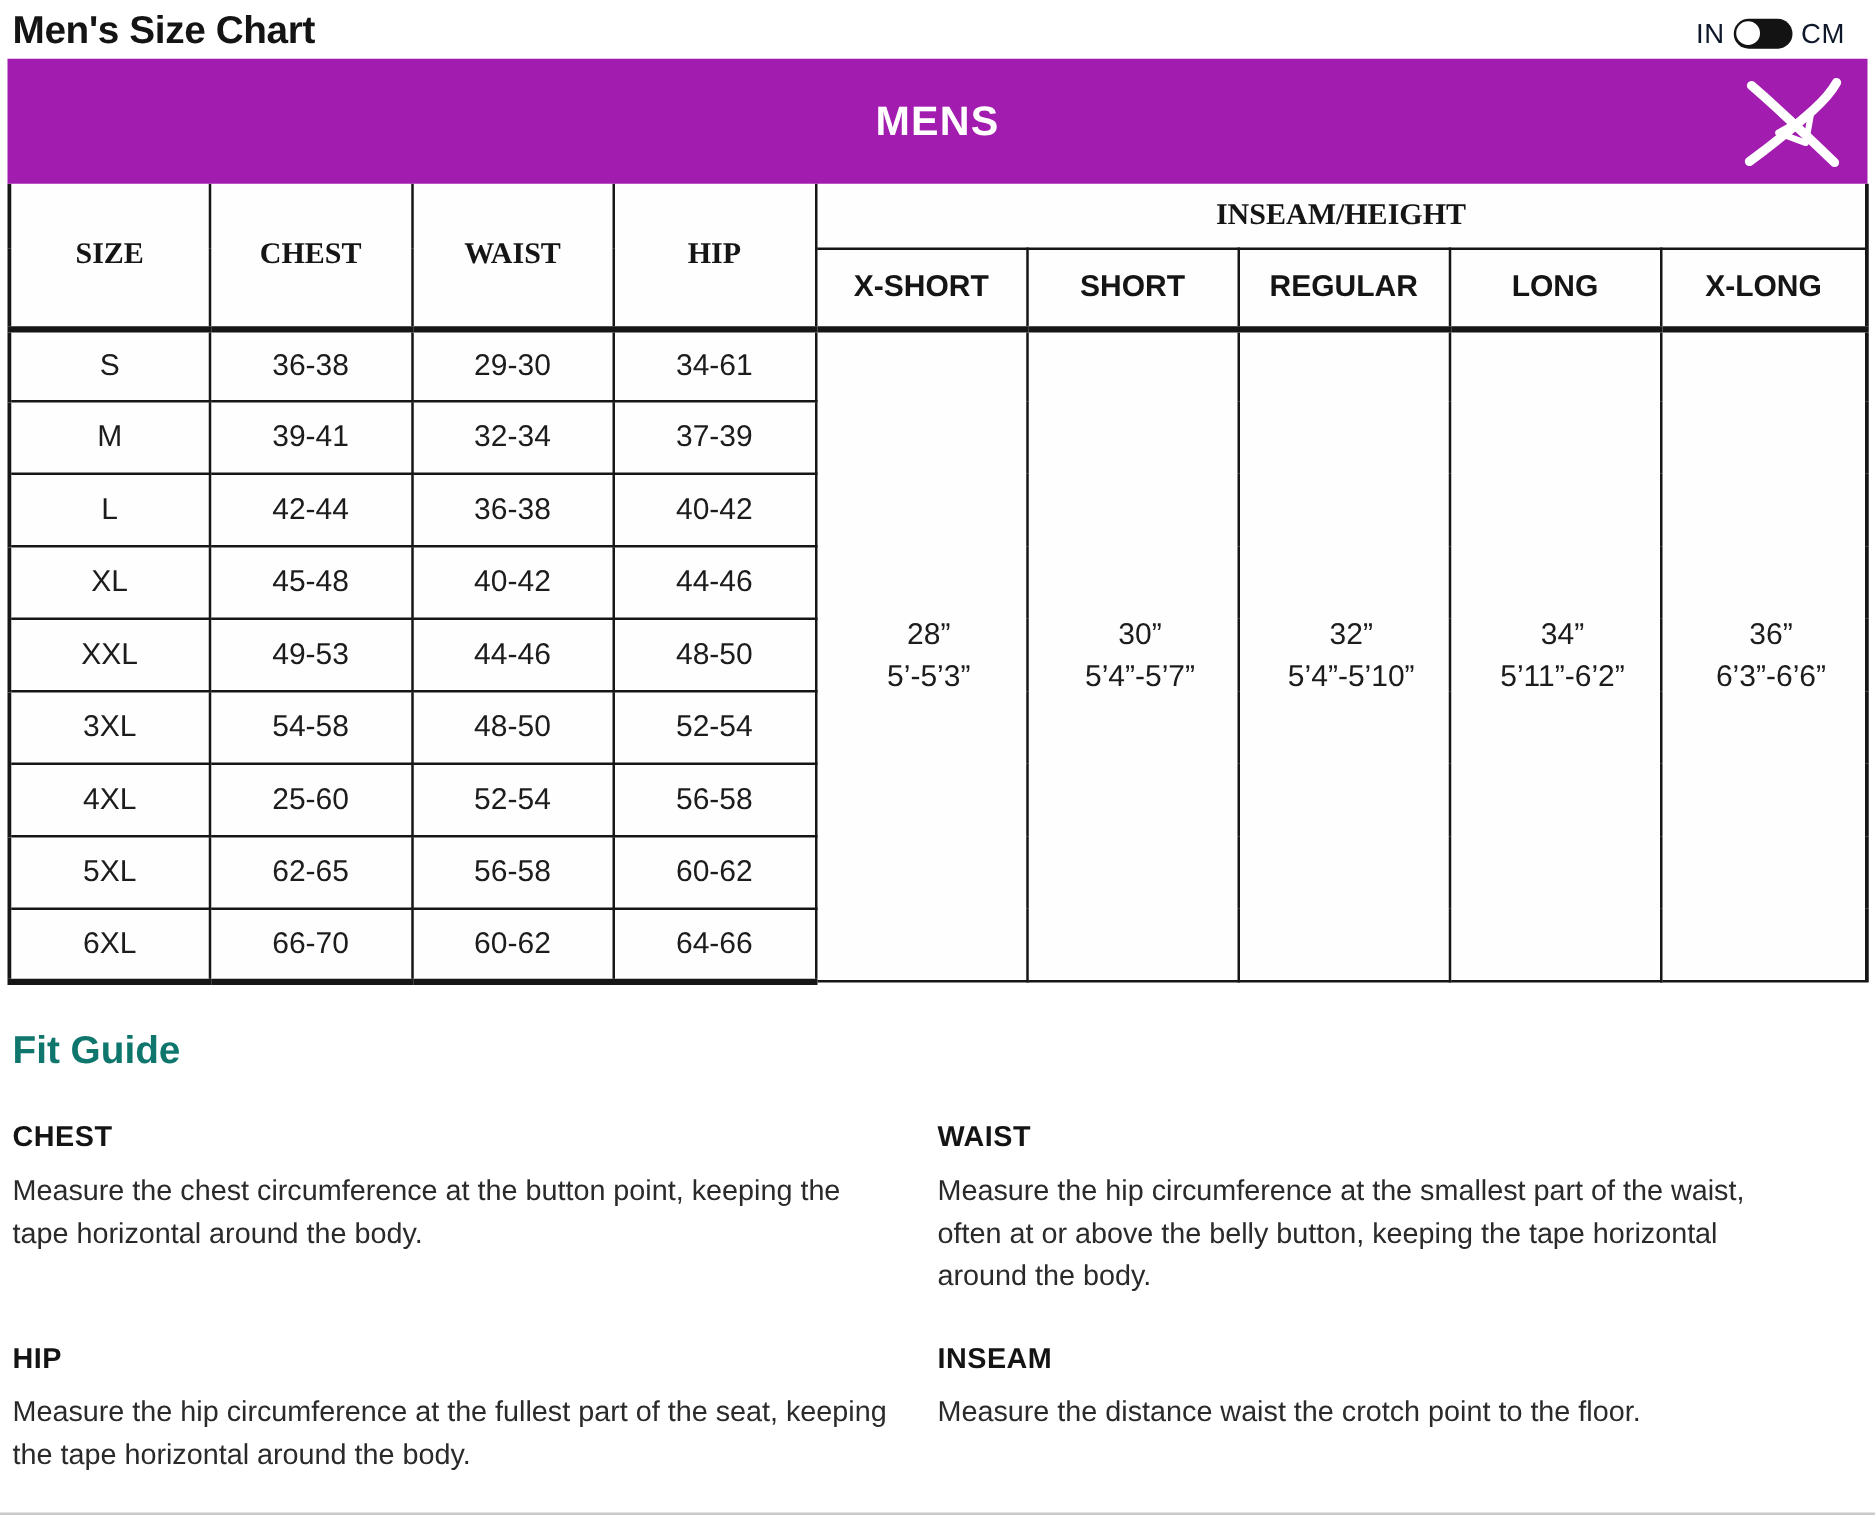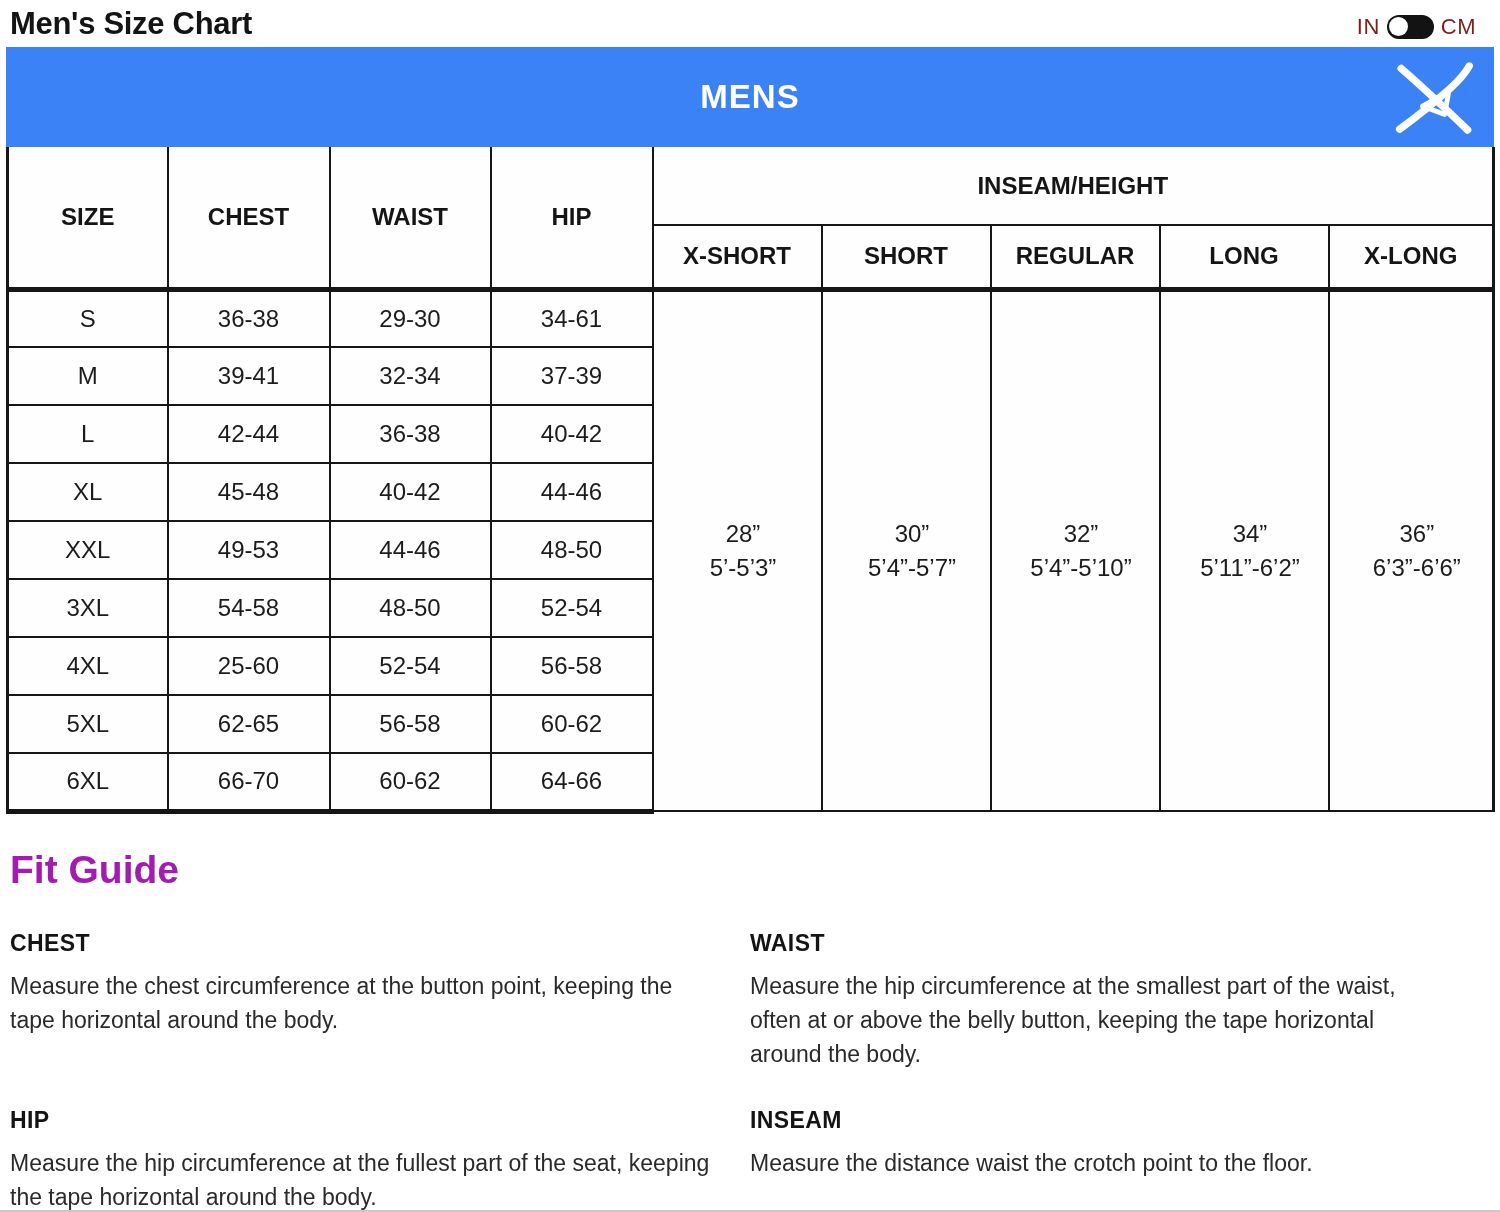--- a/index.html
+++ b/index.html
@@ -31,21 +31,21 @@
   .unit-toggle {
     display: flex;
     align-items: center;
     gap: 7px;
     margin-top: 8px;
     margin-right: 14px;
     cursor: pointer;
   }
   .unit-label {
     font-size: 22px;
-    color: #7f1d1d;
+    color: #0f172a;
     letter-spacing: 0.5px;
   }
   .toggle-pill {
     width: 47px;
     height: 24px;
     background: #131313;
     border-radius: 13px;
     position: relative;
     display: inline-block;
   }
@@ -56,21 +56,21 @@
     width: 19px;
     height: 19px;
     background: #ffffff;
     border-radius: 50%;
   }
 
   
   .chart-wrap { margin: 0 6px; }
   .banner {
     height: 100px;
-    background: #3b82f6;
+    background: #a21caf;
     display: flex;
     align-items: center;
     justify-content: center;
     position: relative;
   }
   .banner-title {
     color: #ffffff;
     font-size: 33px;
     font-weight: 700;
     letter-spacing: 1px;
@@ -99,34 +99,34 @@
     font-weight: 700;
     color: #151515;
   }
   .size-table td {
     font-size: 24px;
     font-weight: 400;
     color: #1c1c1c;
   }
   .size-table .outer-l { border-left-width: 3px; }
   .size-table .outer-r { border-right-width: 3px; }
-  .hdr-row-1 th { height: 78px; border-top: none; }
+  .hdr-row-1 th { height: 52px; border-top: none; font-family: Liberation Serif, serif; }
   .hdr-row-2 th { height: 64px; }
   .thick-bottom { border-bottom-width: 5px !important; }
   tbody tr { height: 58px; }
   tbody tr:last-child td { border-bottom-width: 5px; }
   td.inseam-cell { vertical-align: middle; }
   .inseam-cell .stack { display: flex; flex-direction: column; gap: 4px; line-height: 1.25; padding-left: 12px; }
 
   
   .fit-guide { padding: 0 10px; margin-top: 34px; }
   .fit-guide-title {
-    font-size: 39px;
-    font-weight: 700;
-    color: #a21caf;
+    font-size: 31px;
+    font-weight: 700;
+    color: #0f766e;
     margin-bottom: 38px;
   }
   .fit-grid {
     display: grid;
     grid-template-columns: 740px 1fr;
     row-gap: 36px;
   }
   .fit-section .fit-heading {
     font-size: 23px;
     font-weight: 700;

